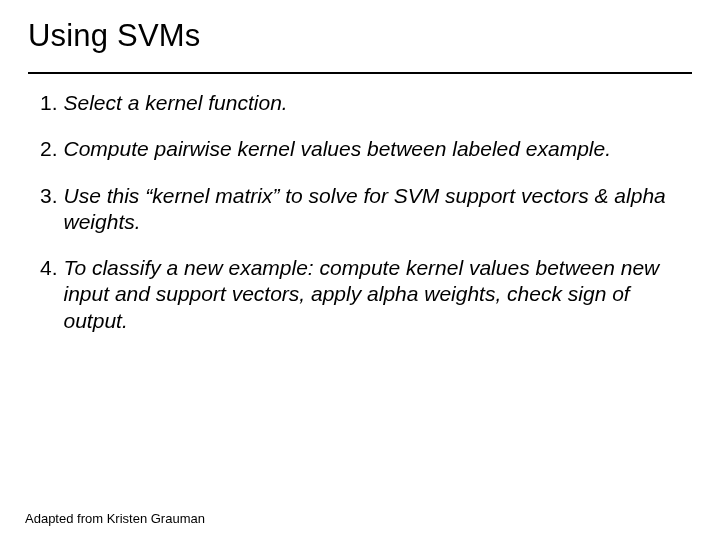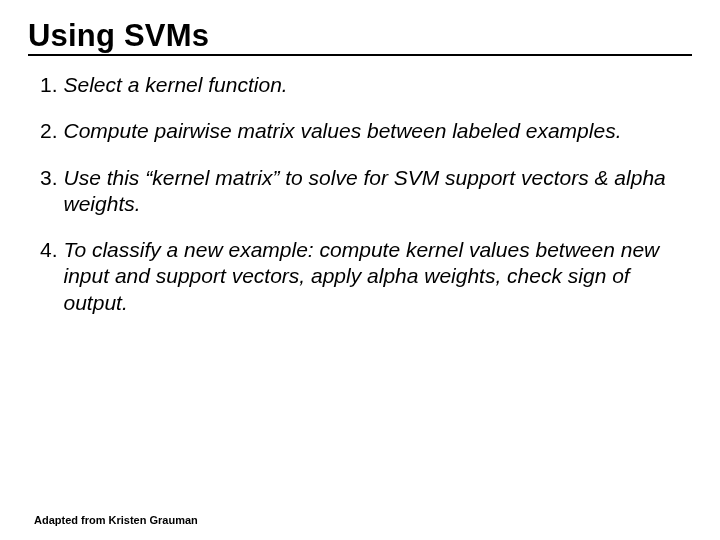--- a/index.html
+++ b/index.html
@@ -16,22 +16,22 @@
     position: relative;
   }
   .slide {
     width: 100%;
     height: 100%;
     padding: 18px 28px 0 28px;
     position: relative;
   }
   .title {
     font-size: 31px;
-    font-weight: bold;
-    margin-bottom: 0;
+    font-weight: normal;
+    margin-bottom: 18px;
     letter-spacing: 0.2px;
   }
   .title-rule {
     border: none;
     border-top: 2px solid #000000;
     margin-bottom: 16px;
   }
   .list {
     list-style: none;
     padding-left: 12px;
@@ -46,43 +46,42 @@
   .list-num {
     flex: 0 0 auto;
     margin-right: 6px;
   }
   .list-text {
     flex: 1 1 auto;
     font-style: italic;
   }
   .attribution {
     position: absolute;
-    left: 34px;
+    left: 25px;
     bottom: 14px;
-    font-size: 11px;
+    font-size: 13px;
     color: #000000;
-    font-weight: bold;
   }
 </style>
 </head>
 <body>
 
 <div class="slide">
 
   <h1 class="title">Using SVMs</h1>
   <hr class="title-rule">
 
   <ol class="list">
     <li class="list-item">
       <span class="list-num">1.</span>
       <span class="list-text">Select a kernel function.</span>
     </li>
     <li class="list-item">
       <span class="list-num">2.</span>
-      <span class="list-text">Compute pairwise matrix values between labeled examples.</span>
+      <span class="list-text">Compute pairwise kernel values between labeled example.</span>
     </li>
     <li class="list-item">
       <span class="list-num">3.</span>
       <span class="list-text">Use this “kernel matrix” to solve for SVM support vectors &amp; alpha weights.</span>
     </li>
     <li class="list-item">
       <span class="list-num">4.</span>
       <span class="list-text">To classify a new example: compute kernel values between new input and support vectors, apply alpha weights, check sign of output.</span>
     </li>
   </ol>

